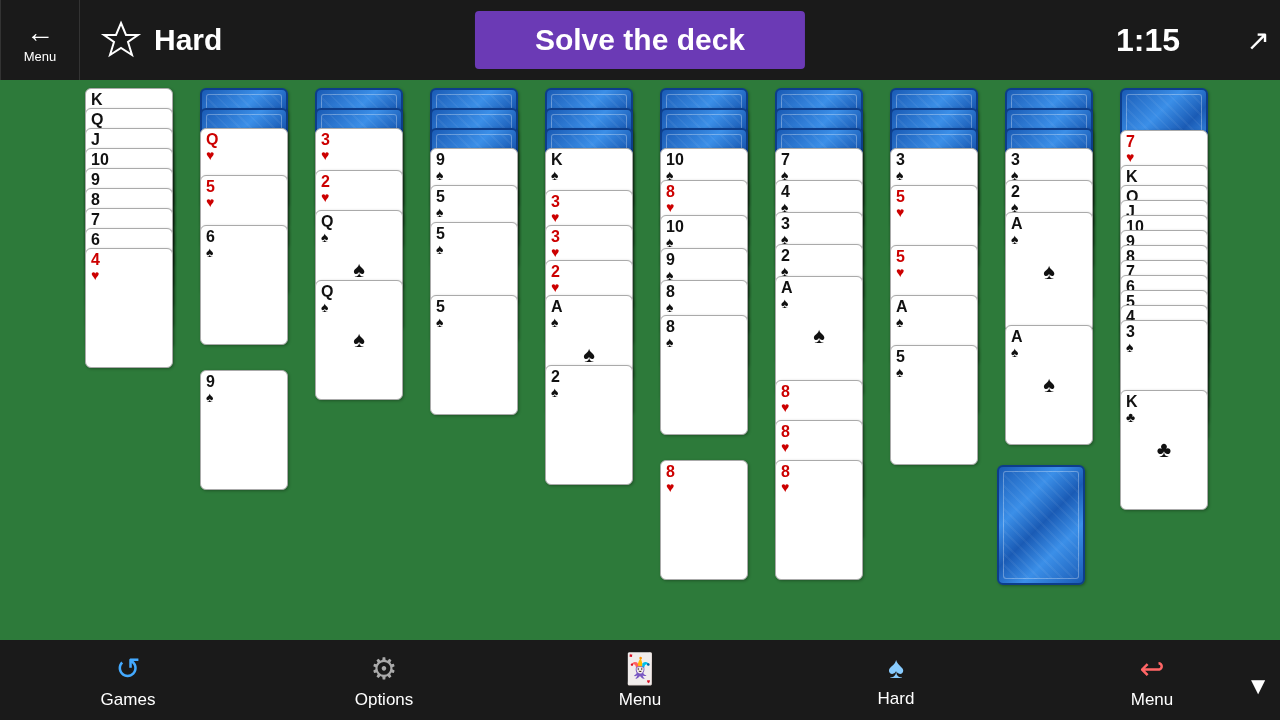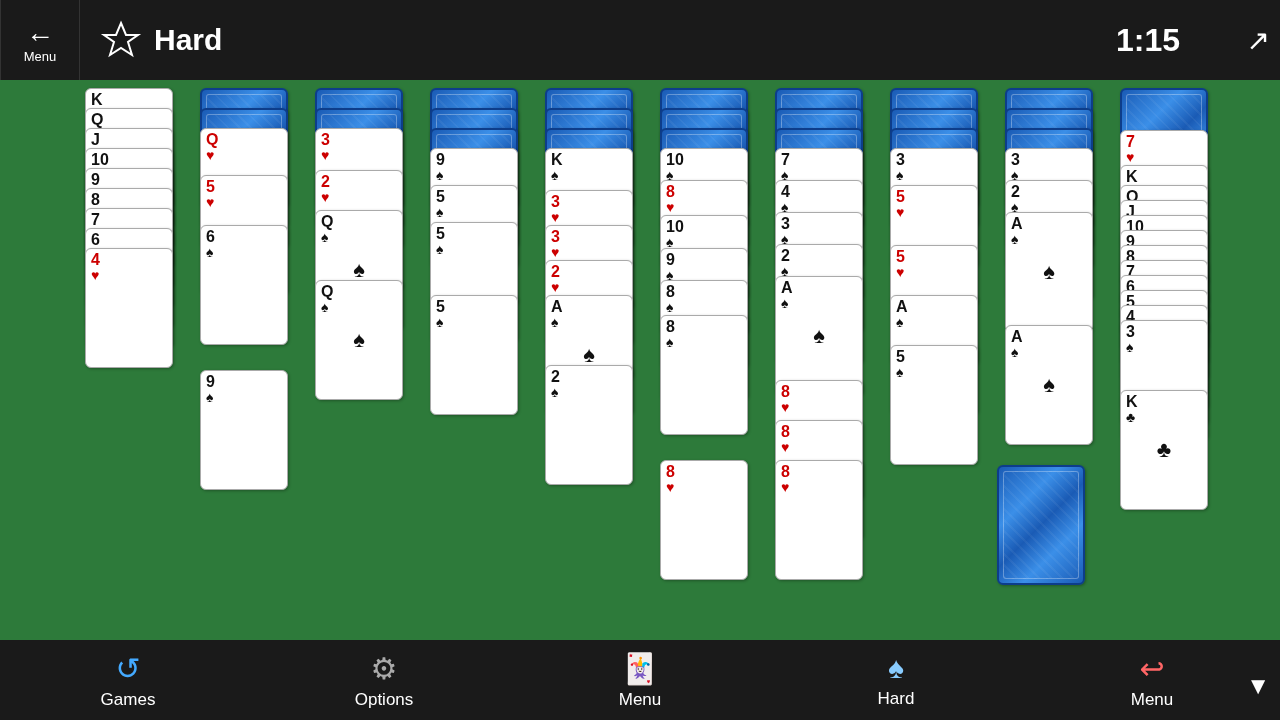--- a/index.html
+++ b/index.html
@@ -222,20 +222,21 @@
   <div id="back-btn">
     <span id="back-arrow">←</span>
     <span id="back-label">Menu</span>
   </div>
   <div id="difficulty-area">
     <svg id="spider-icon" viewBox="0 0 42 42">
       <polygon points="21,4 26,16 38,16 28,23 32,36 21,29 10,36 14,23 4,16 16,16" fill="none" stroke="white" stroke-width="2"></polygon>
     </svg>
     <span id="difficulty-label">Hard</span>
   </div>
+  <div id="solve-banner">Solve the deck</div>
   <div id="timer-area">
     <span id="timer-label">1:15</span>
   </div>
   <span id="expand-btn">↗</span>
 </div>
 
 <div id="game-area">
 
   <div id="stock-pile" style="right: 195px; top: 385px;">
     <div class="card face-down" style="position:relative; left:0; top:0;"></div>

